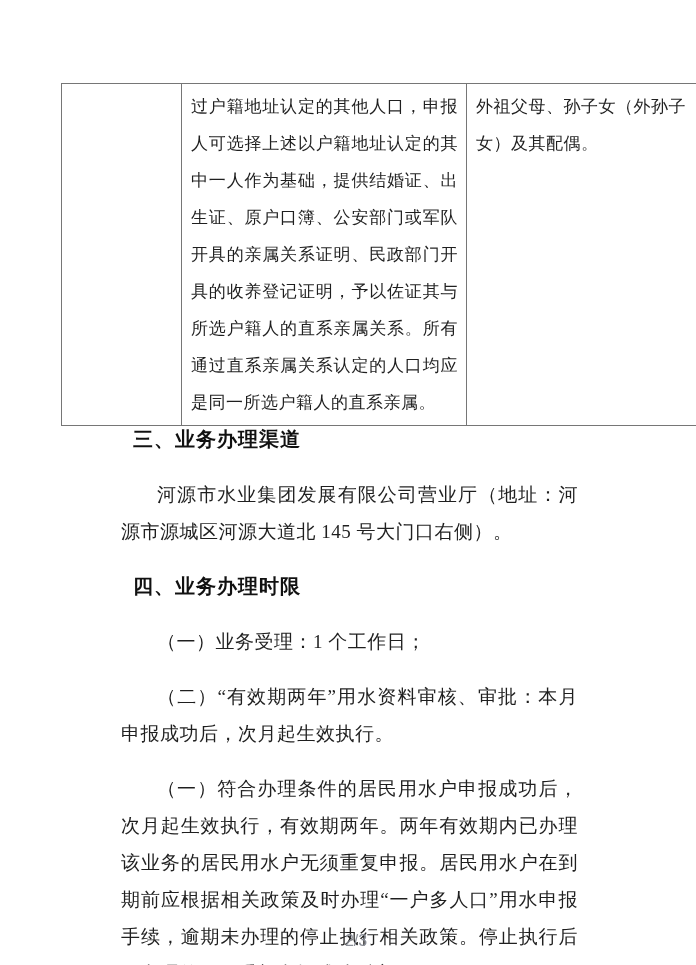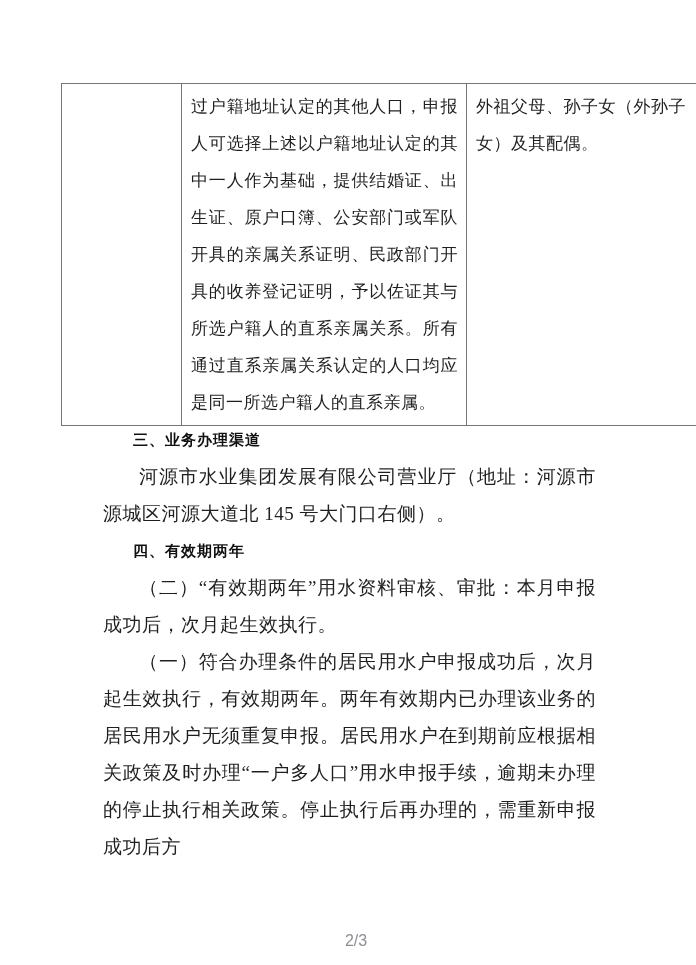--- a/index.html
+++ b/index.html
@@ -43,28 +43,28 @@
   .body-text {
     position: absolute;
     left: 103px;
     top: 421px;
     width: 493px;
   }
   .body-text .heading {
     margin: 0;
     font-family: "Liberation Sans", "DejaVu Sans", sans-serif;
     font-weight: 700;
-    font-size: 15px;
+    font-size: 20px;
     line-height: 37px;
     color: #111111;
     text-indent: 30px;
     letter-spacing: 1px;
   }
   .body-text .paragraph {
-    margin: 0;
+    margin: 18px;
     font-size: 19px;
     line-height: 37px;
     text-indent: 36px;
     text-align: justify;
     letter-spacing: 0.5px;
     color: #1f1f1f;
   }
 
   
   .page-indicator {
@@ -89,20 +89,21 @@
       <td class="cell-label"></td>
       <td class="cell-middle">过户籍地址认定的其他人口，申报人可选择上述以户籍地址认定的其中一人作为基础，提供结婚证、出生证、原户口簿、公安部门或军队开具的亲属关系证明、民政部门开具的收养登记证明，予以佐证其与所选户籍人的直系亲属关系。所有通过直系亲属关系认定的人口均应是同一所选户籍人的直系亲属。</td>
       <td class="cell-right">外祖父母、孙子女（外孙子女）及其配偶。</td>
     </tr>
   </tbody>
     </table>
 
   <div class="body-text">
     <h3 class="heading">三、业务办理渠道</h3>
     <p class="paragraph">河源市水业集团发展有限公司营业厅（地址：河源市源城区河源大道北 145 号大门口右侧）。</p>
-    <h3 class="heading">四、有效期两年</h3>
+    <h3 class="heading">四、业务办理时限</h3>
+    <p class="paragraph">（一）业务受理：1 个工作日；</p>
     <p class="paragraph">（二）“有效期两年”用水资料审核、审批：本月申报成功后，次月起生效执行。</p>
     <p class="paragraph">（一）符合办理条件的居民用水户申报成功后，次月起生效执行，有效期两年。两年有效期内已办理该业务的居民用水户无须重复申报。居民用水户在到期前应根据相关政策及时办理“一户多人口”用水申报手续，逾期未办理的停止执行相关政策。停止执行后再办理的，需重新申报成功后方</p>
   </div>
 
   <div class="page-indicator">2/3</div>
 
 </div>
 
 </body></html>

